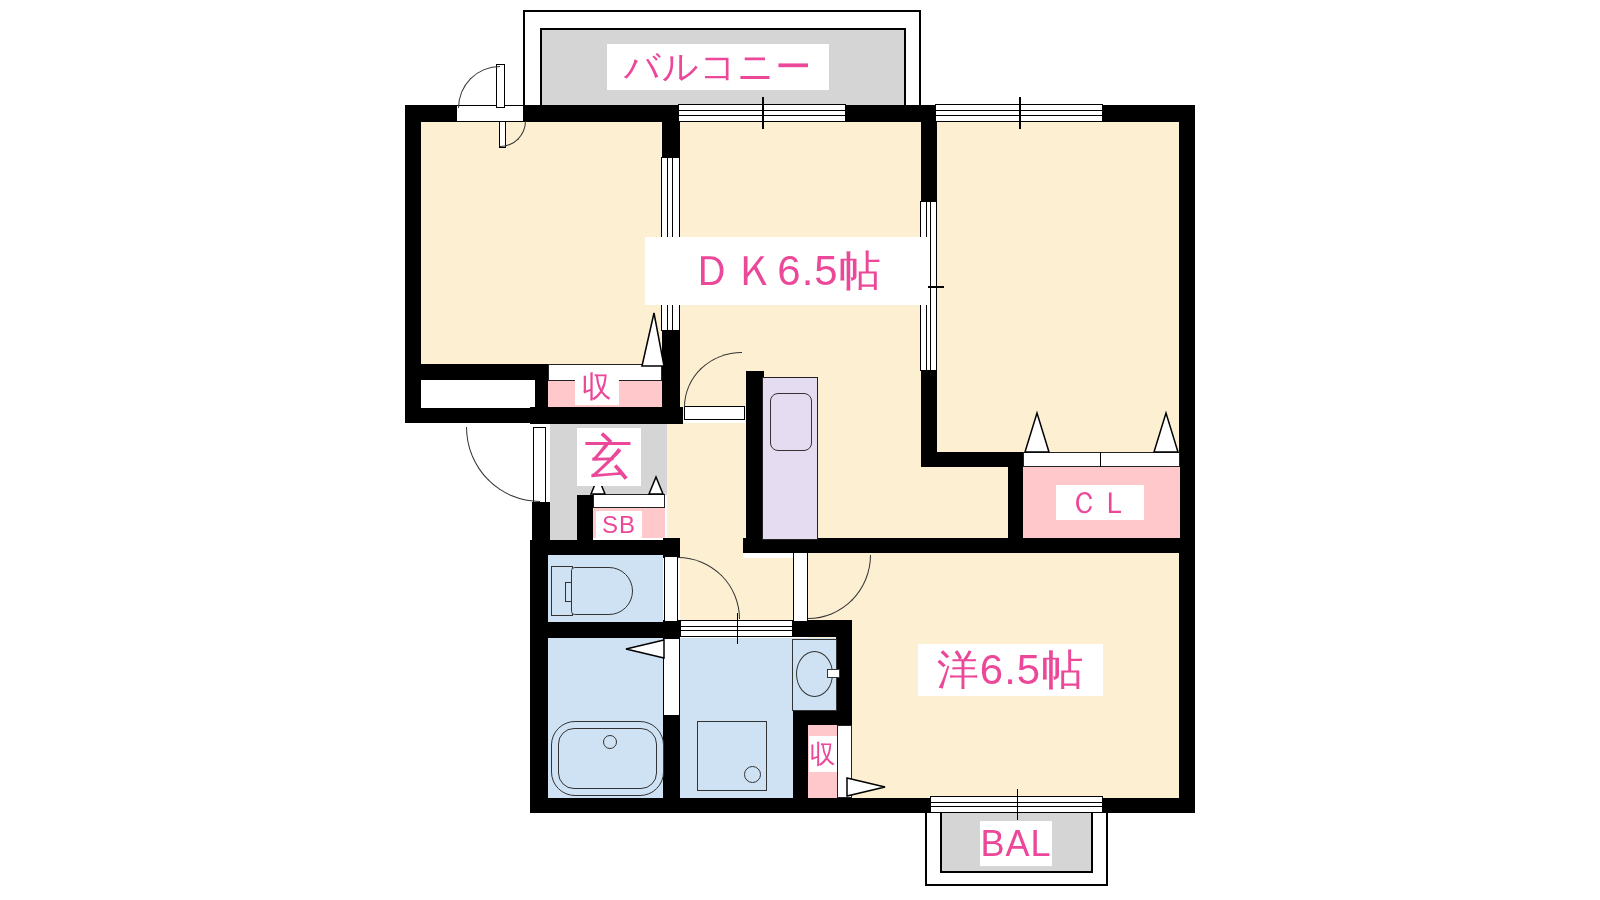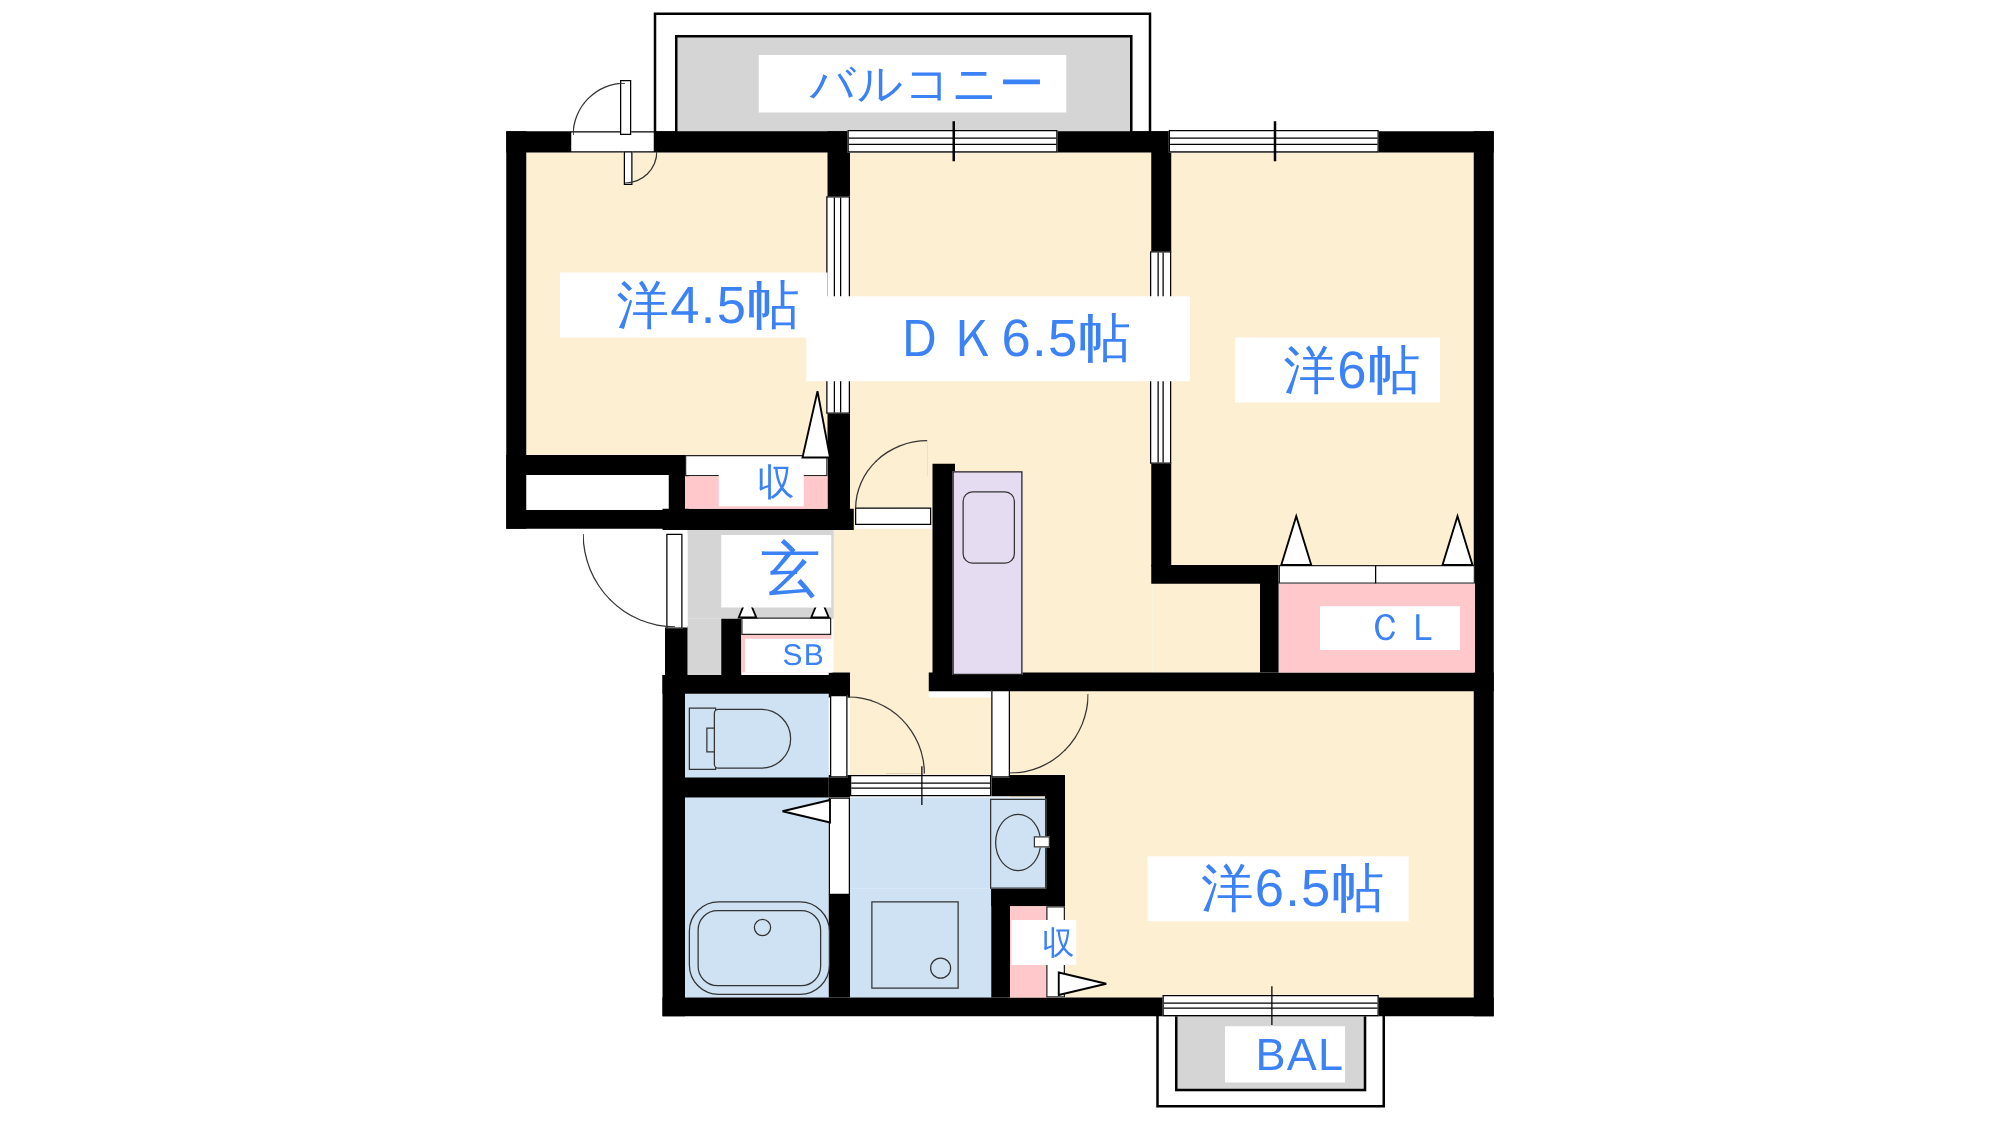--- a/index.html
+++ b/index.html
@@ -24,22 +24,22 @@
   .win .tick{position:absolute;background:#000;}
   .win-h .tick{left:50%;top:-8px;bottom:-8px;width:1.5px;}
   .win-v .tick{top:50%;left:-8px;right:-8px;height:1.5px;}
   .leaf{position:absolute;background:#fff;border:1.5px solid #000;box-sizing:border-box;}
   .gap{position:absolute;background:#fff;}
   .arc{position:absolute;box-sizing:border-box;border:0 solid #333;background:transparent;}
   .arc.tl{border-top-width:1.5px;border-left-width:1.5px;border-top-left-radius:100% 100%;}
   .arc.tr{border-top-width:1.5px;border-right-width:1.5px;border-top-right-radius:100% 100%;}
   .arc.bl{border-bottom-width:1.5px;border-left-width:1.5px;border-bottom-left-radius:100% 100%;}
   .arc.br{border-bottom-width:1.5px;border-right-width:1.5px;border-bottom-right-radius:100% 100%;}
-  .lbl{position:absolute;background:#fff;color:#3b82f6;display:flex;align-items:center;
-       justify-content:center;line-height:1;white-space:nowrap;letter-spacing:1px;padding-left:24px;}
+  .lbl{position:absolute;background:#fff;color:#ec4899;display:flex;align-items:center;
+       justify-content:center;line-height:1;white-space:nowrap;letter-spacing:1px;}
   .fix{position:absolute;border:1.5px solid #333;box-sizing:border-box;background:#fff;}
   svg.tri{position:absolute;overflow:visible;}
 </style>
 </head>
 <body>
 
 <div id="plan">
 
   <div class="whitebox outline" style="left:523px;top:10px;width:398px;height:97px;"></div>
   <div class="floor gray outline" style="left:540px;top:28px;width:366px;height:80px;"></div>
@@ -182,24 +182,22 @@
       <polygon points="2,42 14,3 26,42" fill="#fff" stroke="#000" stroke-width="1.5"></polygon>
     </svg>
   <svg class="tri" style="left:624px;top:638px;" width="42" height="22">
       <polygon points="40,2 2,11 40,20" fill="#fff" stroke="#000" stroke-width="1.5"></polygon>
     </svg>
   <svg class="tri" style="left:845px;top:776px;" width="42" height="22">
       <polygon points="2,2 40,11 2,20" fill="#fff" stroke="#000" stroke-width="1.5"></polygon>
     </svg>
 
   <div class="lbl" style="left:607px;top:44px;width:222px;height:46px;font-size:36px;">バルコニー</div>
-  <div class="lbl" style="left:448px;top:218px;width:190px;height:52px;font-size:42px;">洋4.5帖</div>
   <div class="lbl" style="left:645px;top:237px;width:283px;height:68px;font-size:42px;">ＤＫ6.5帖</div>
-  <div class="lbl" style="left:988px;top:270px;width:140px;height:52px;font-size:42px;">洋6帖</div>
-  <div class="lbl" style="left:918px;top:685px;width:185px;height:52px;font-size:42px;">洋6.5帖</div>
+  <div class="lbl" style="left:918px;top:644px;width:185px;height:52px;font-size:42px;">洋6.5帖</div>
   <div class="lbl" style="left:577px;top:428px;width:64px;height:58px;font-size:48px;">玄</div>
   <div class="lbl" style="left:575px;top:369px;width:44px;height:36px;font-size:30px;">収</div>
   <div class="lbl" style="left:596px;top:511px;width:46px;height:27px;font-size:24px;">SB</div>
   <div class="lbl" style="left:1056px;top:485px;width:88px;height:35px;font-size:30px;">ＣＬ</div>
   <div class="lbl" style="left:809px;top:736px;width:28px;height:36px;font-size:26px;">収</div>
   <div class="lbl" style="left:980px;top:821px;width:72px;height:45px;font-size:36px;">BAL</div>
 
 </div>
 
 </body></html>

